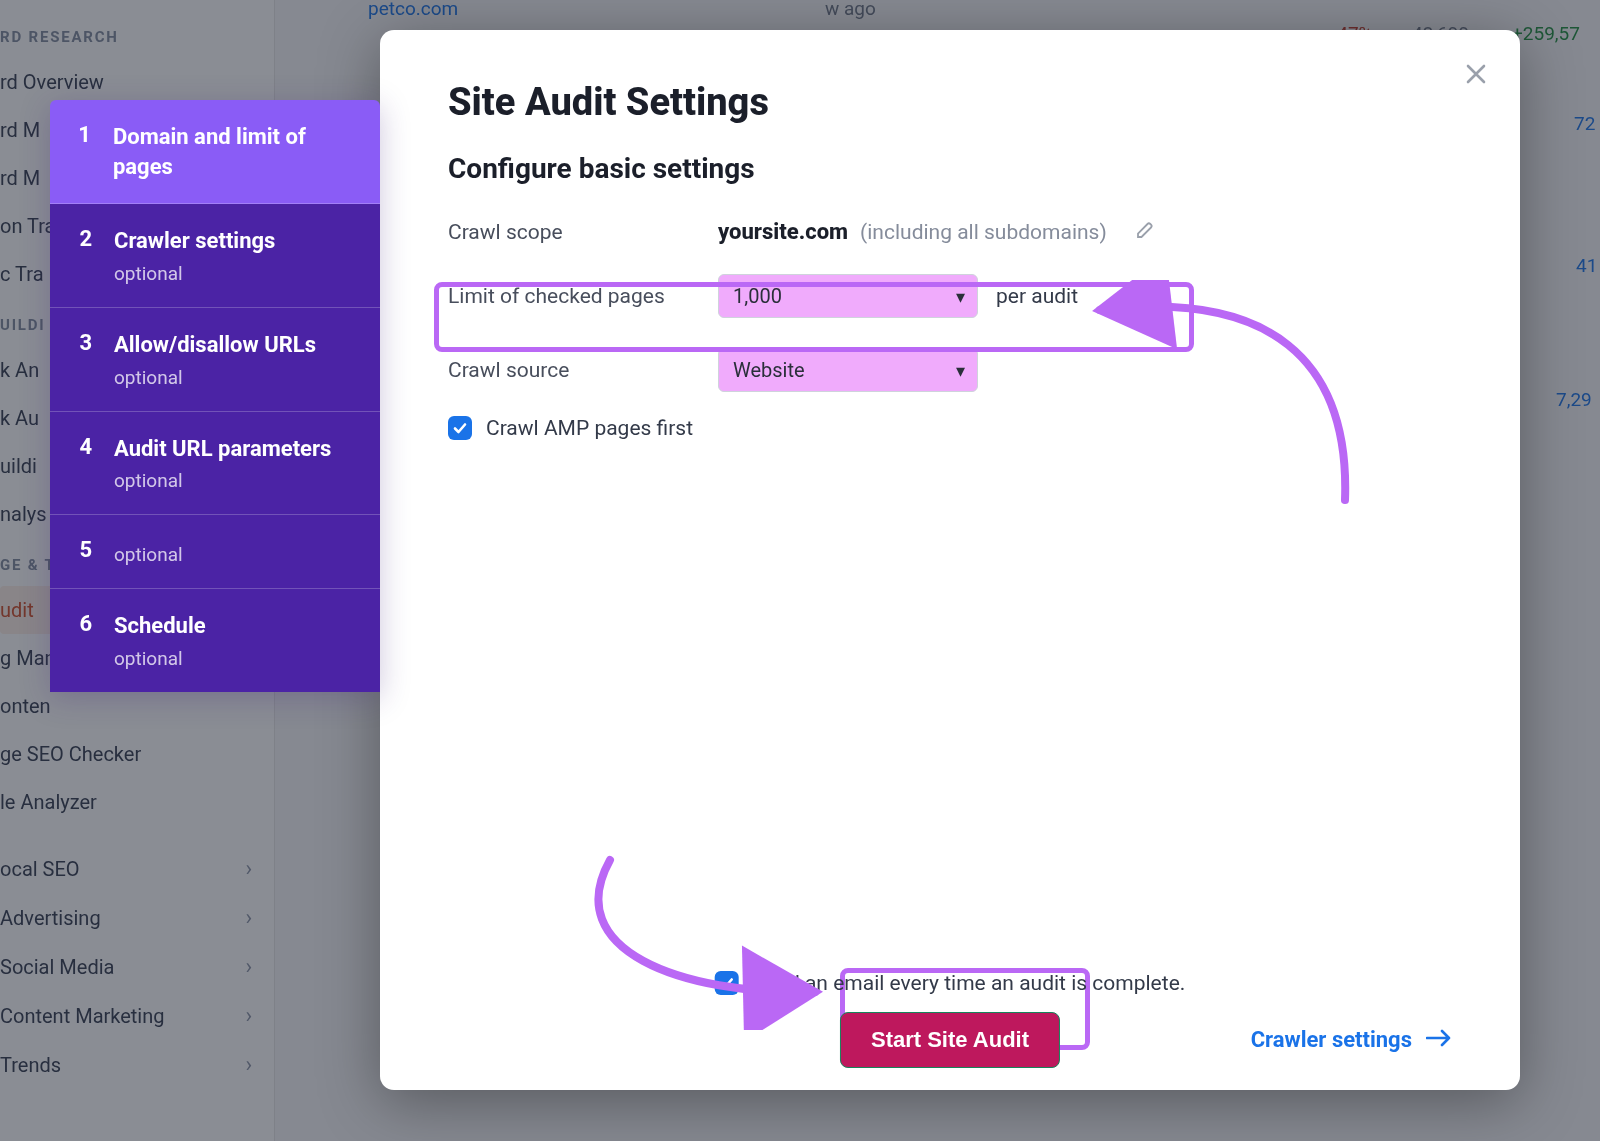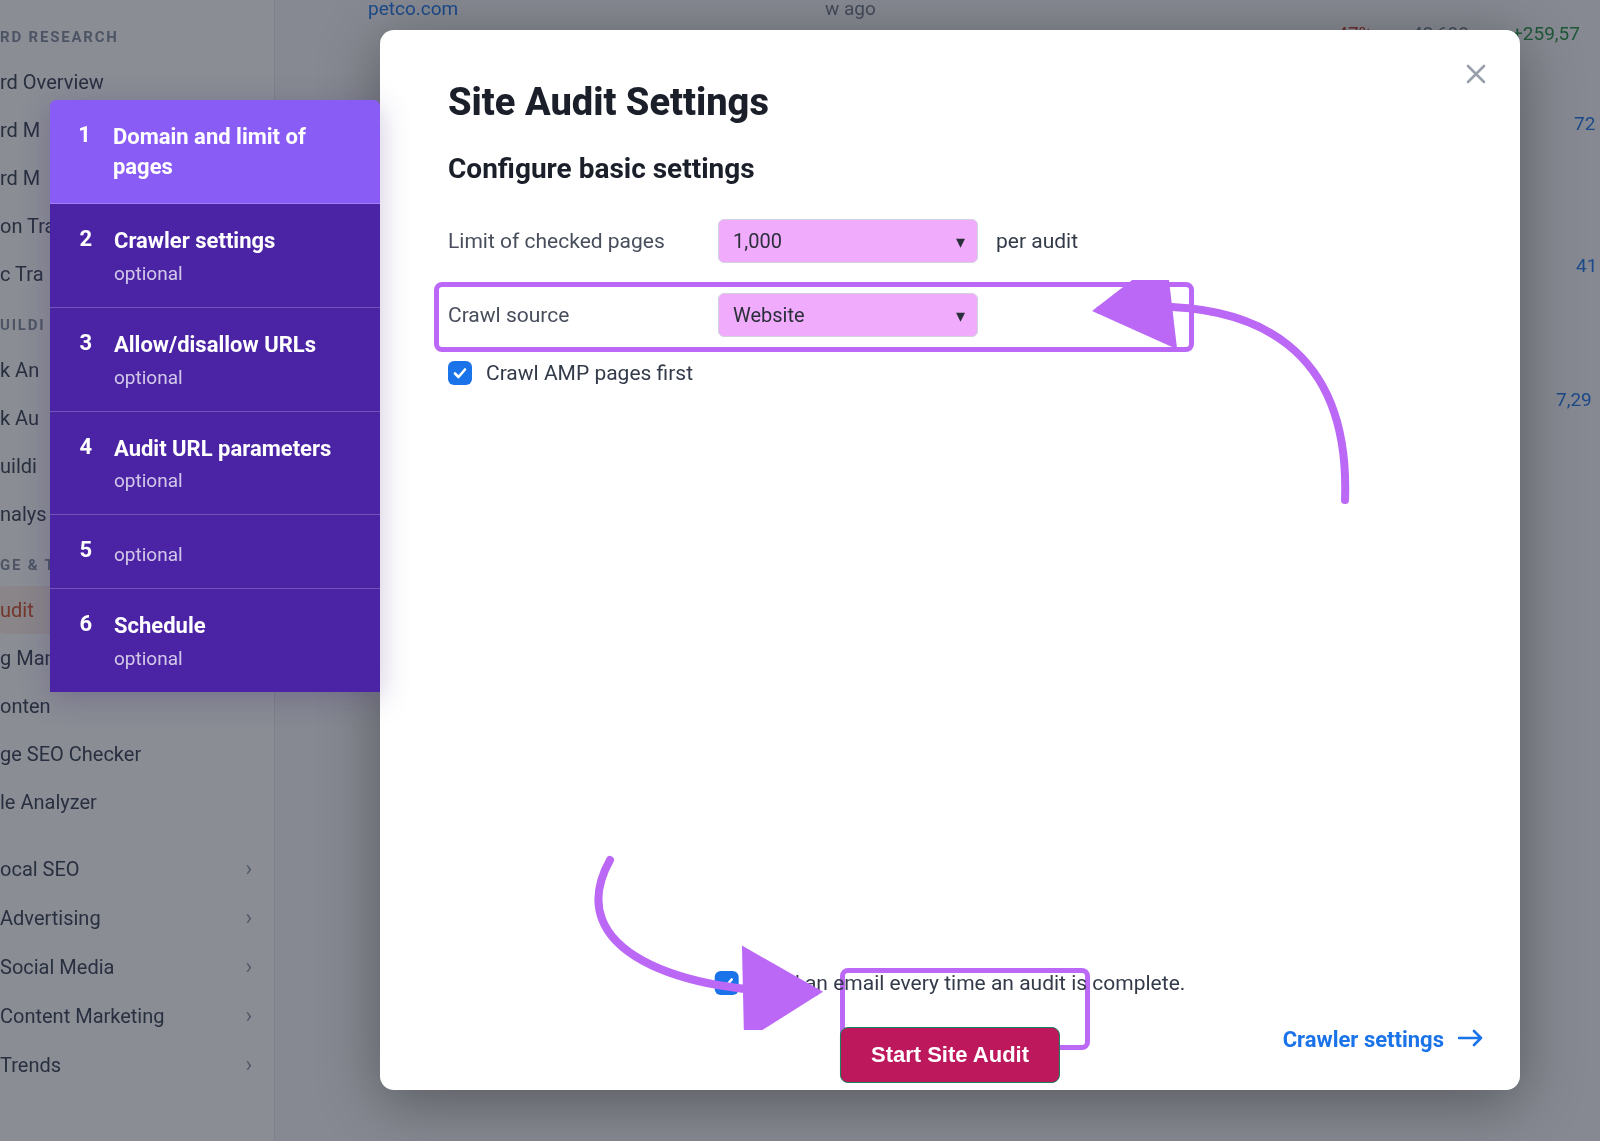--- a/index.html
+++ b/index.html
@@ -86,21 +86,21 @@
   .per-audit { font-size:21px; color:#333a49; }
 
   .chk { width:24px; height:24px; border-radius:6px; background:#1a73e8; display:flex; align-items:center; justify-content:center; cursor:pointer; }
   .chk svg { stroke:#fff; }
   .chk-lbl { font-size:21px; color:#333a49; margin-left:14px; }
 
   .highlight-box {
     position:absolute; border:5px solid #ba68f5; border-radius:8px; pointer-events:none;
   }
 
-  .footer { position:absolute; left:0; right:0; bottom:38px; padding: 0 36px; display:flex; justify-content:space-between; }
+  .footer { position:absolute; left:0; right:0; bottom:38px; padding: 0 68px; display:flex; align-items:center; justify-content:space-between; }
   .footer .email-row { display:flex; align-items:center; position:absolute; left:50%; transform:translateX(-50%); top:-56px; }
   .footer-center { position:absolute; left:50%; transform:translateX(-50%); }
   .btn-primary {
     height: 56px; padding: 0 30px; background:#be185d; color:#fff; font-size:22px;
     border:1px solid #16855a; border-radius:8px; font-weight:600; cursor:pointer; display:flex; align-items:center;
   }
   .crawler-link { color:#1a73e8; font-size:22px; font-weight:700; display:flex; align-items:center; gap:14px; cursor:pointer; }
 
   
   .anno { position:absolute; z-index:35; pointer-events:none; }
@@ -240,20 +240,34 @@
     <svg width="22" height="22" viewBox="0 0 22 22">
         <path d="M3 3 L19 19 M19 3 L3 19" stroke="#9aa0ab" stroke-width="2.6" stroke-linecap="round" fill="none"></path>
       </svg>
   </div>
 
   <h1>Site Audit Settings</h1>
   <h2>Configure basic settings</h2>
 
   <div class="form">
 
+    <div class="row scope">
+      <div class="lbl">Crawl scope</div>
+      <div class="val">
+        <span>
+          <span class="domain">yoursite.com</span>
+          <span class="note">(including all subdomains)</span>
+        </span>
+        <span class="edit">
+          <svg width="20" height="20" viewBox="0 0 20 20">
+              <path d="M3 17 L3 13.5 L12.5 4 a2 2 0 0 1 2.8 0 l0.7 0.7 a2 2 0 0 1 0 2.8 L6.5 17 Z" fill="none" stroke="#9aa0ab" stroke-width="1.8"></path>
+            </svg>
+        </span>
+      </div>
+    </div>
 
     <div class="row" style="position:relative;">
       <div class="lbl">Limit of checked pages</div>
       <div class="val">
         <div class="select">
           <span>1,000</span>
           <span class="caret">▾</span>
         </div>
         <span class="per-audit">per audit</span>
       </div>

